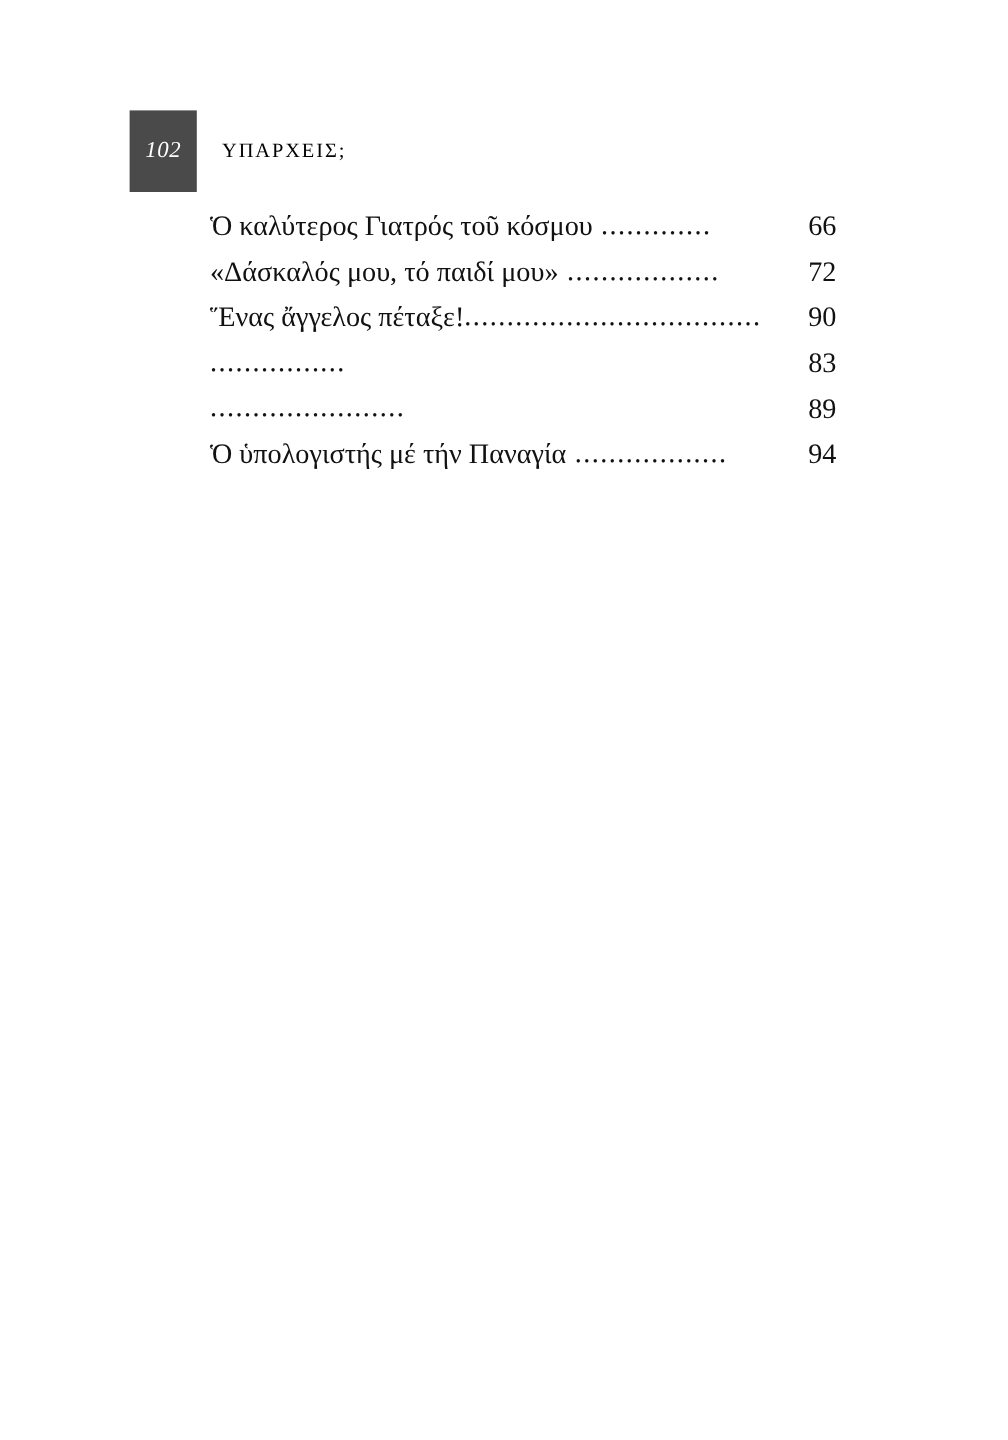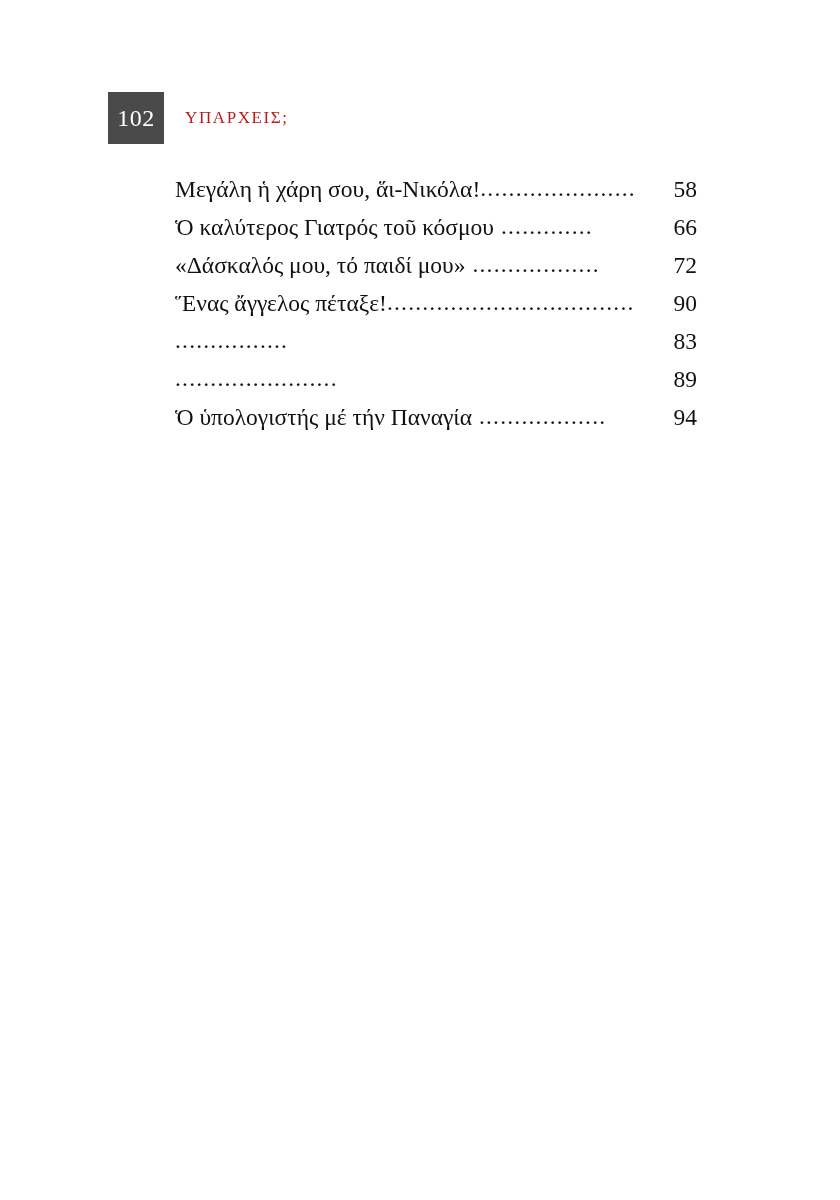--- a/index.html
+++ b/index.html
@@ -19,35 +19,36 @@
   
   .header {
     position: absolute;
     top: 92px;
     left: 108px;
     display: flex;
     align-items: center;
   }
   .folio-box {
     width: 56px;
-    height: 52px;
+    height: 68px;
     background: #4a4a4a;
     color: #ffffff;
     display: flex;
     align-items: center;
     justify-content: center;
-    font-size: 24px;
+    font-size: 19px;
     letter-spacing: 0.5px;
     font-family: "Liberation Serif", "DejaVu Serif", serif;
+    font-style: italic;
   }
   .header-title {
     margin-left: 21px;
     font-size: 17px;
     letter-spacing: 1.6px;
-    color: #b91c1c;
+    color: #000000;
     white-space: nowrap;
   }
 
   
   .toc {
     position: absolute;
     top: 178px;
     left: 175px;
     width: 522px;
   }
@@ -87,25 +88,20 @@
 
 <div class="page">
 
   <div class="header">
     <div class="folio-box">102</div>
     <div class="header-title">ΥΠΑΡΧΕΙΣ;</div>
   </div>
 
   <div class="toc">
 
-    <div class="toc-entry">
-      <span class="toc-title">Μεγάλη ἡ χάρη σου, ἅι-Νικόλα!</span>
-      <span class="toc-dots">......................</span>
-      <span class="toc-page">58</span>
-    </div>
 
 
     <div class="toc-entry gap-wide">
       <span class="toc-title">Ὁ καλύτερος Γιατρός τοῦ κόσμου</span>
       <span class="toc-dots">.............</span>
       <span class="toc-page">66</span>
     </div>
 
     <div class="toc-entry gap-wide">
       <span class="toc-title">«Δάσκαλός μου, τό παιδί μου»</span>

